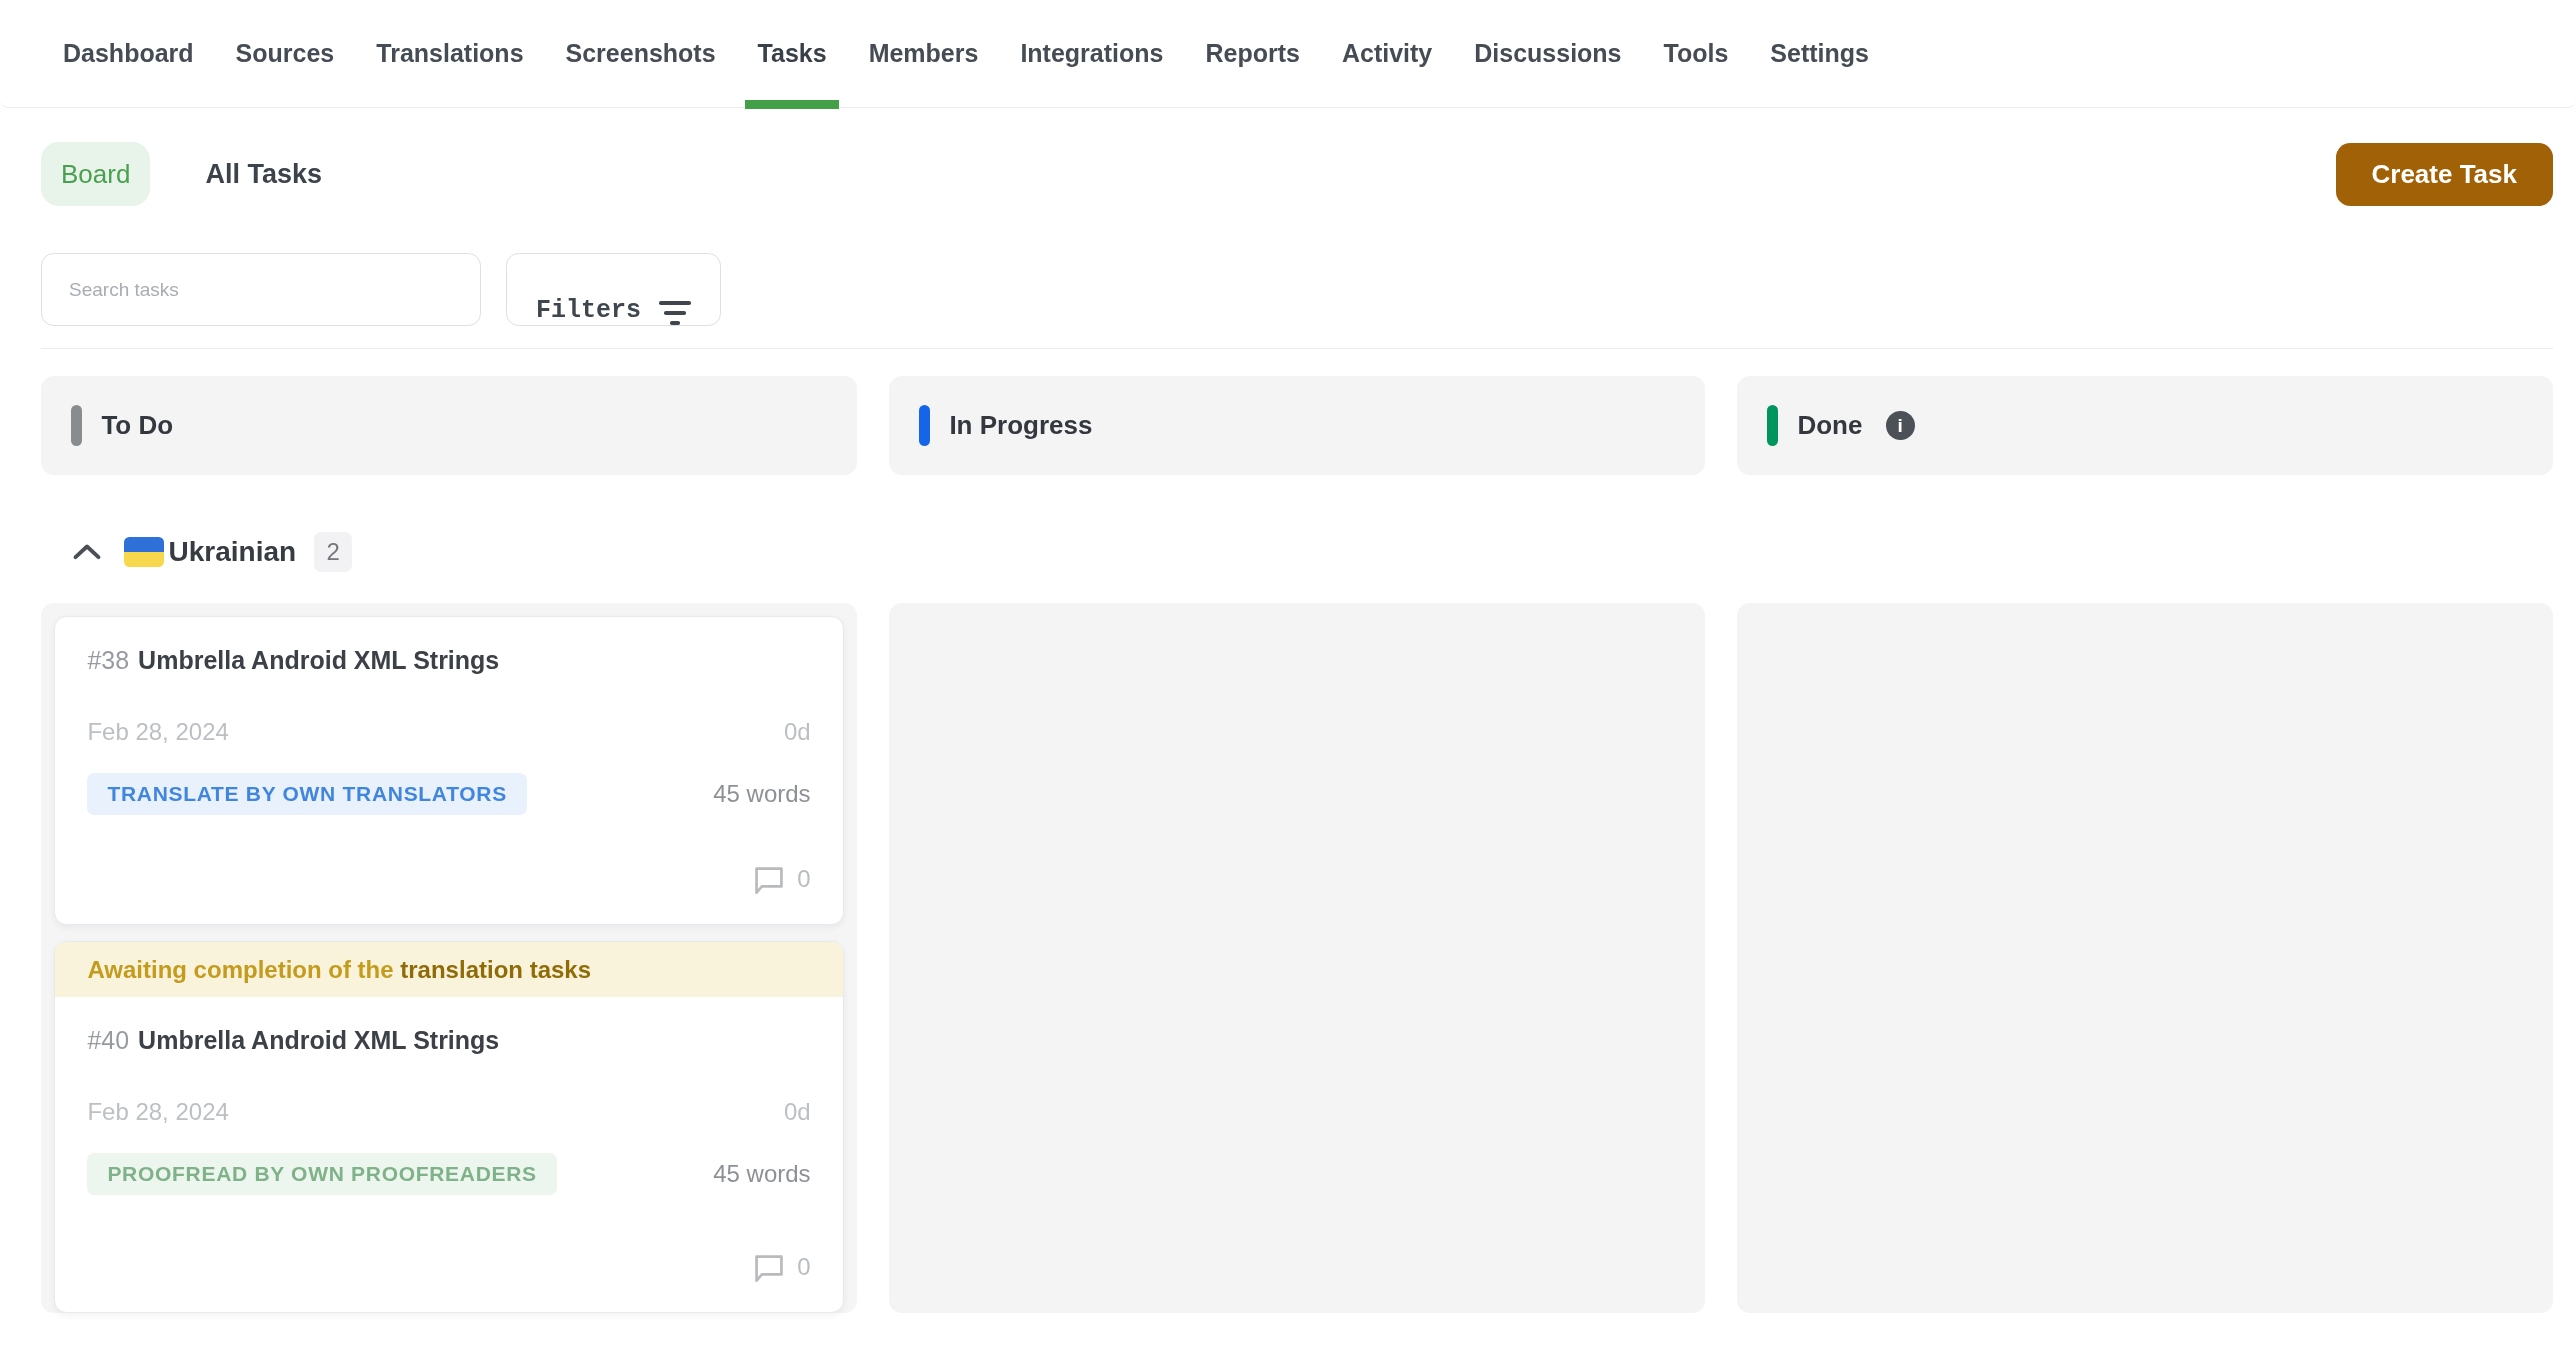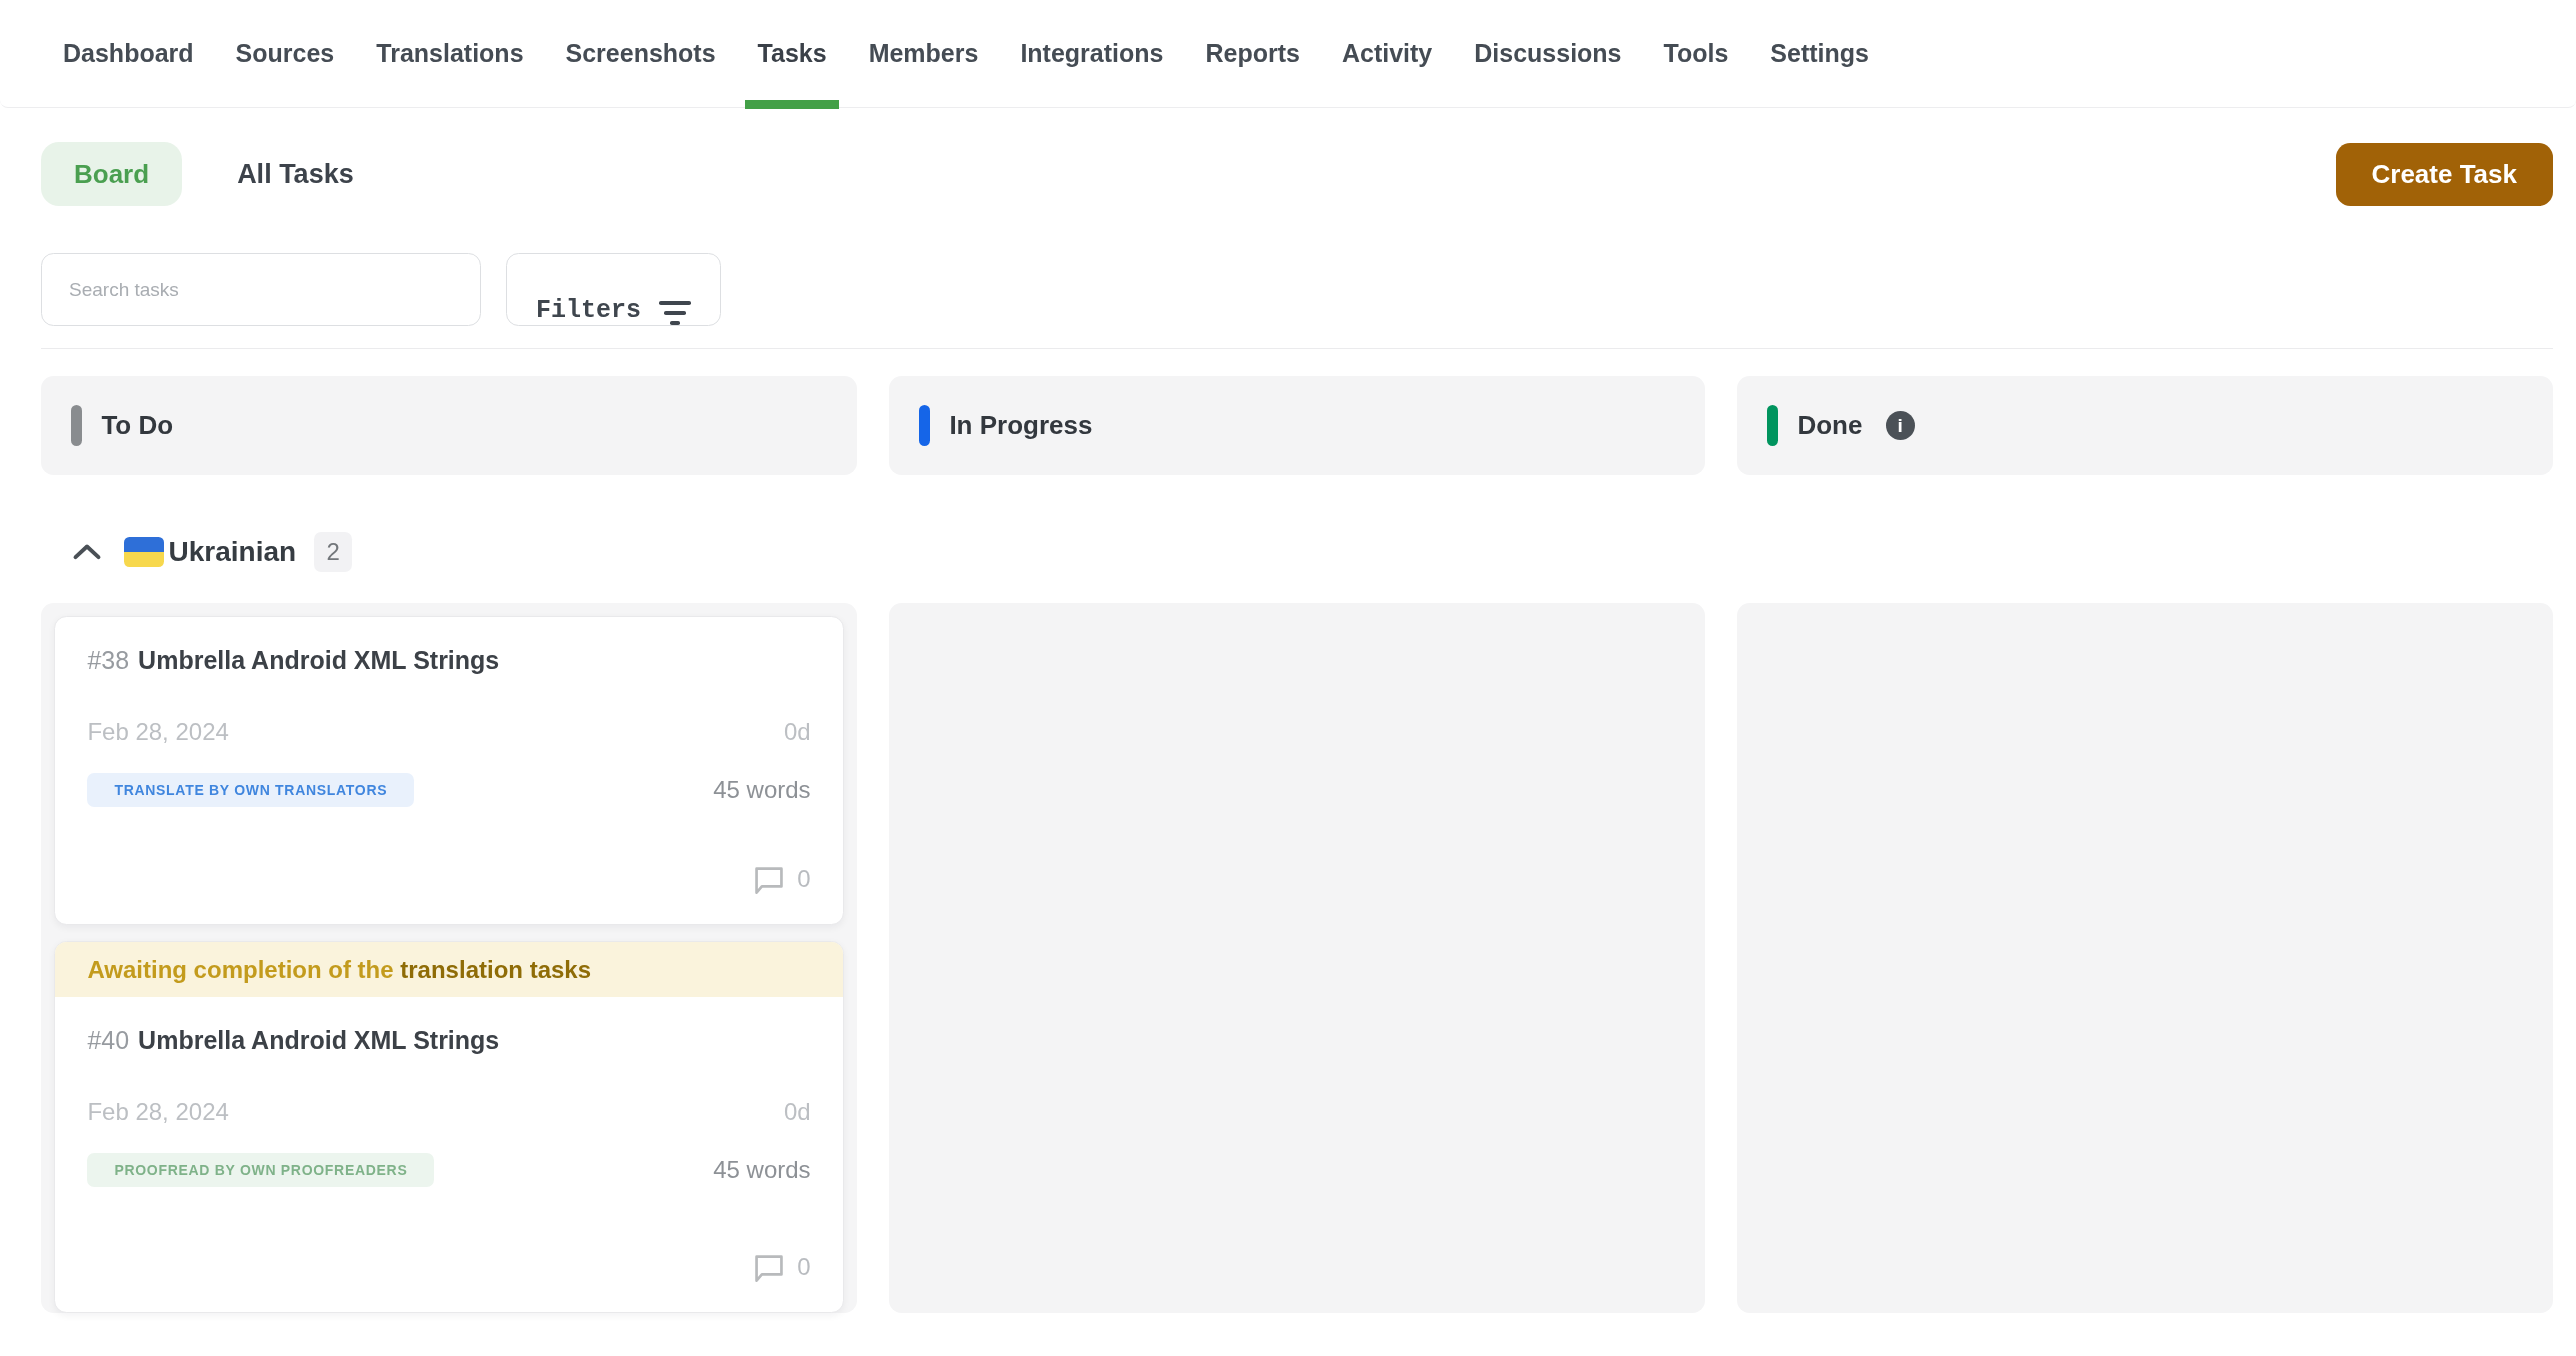--- a/index.html
+++ b/index.html
@@ -10,22 +10,22 @@
   .nav { display:flex; align-items:center; gap:42px; height:108px;
     padding-left:63px; border-bottom:1.8px solid #ededef; position:relative;border-radius:8px; }
   .nav-item { font-size:25px; font-weight:600; color:#454c54; text-decoration:none;
     height:100%; display:flex; align-items:center; position:relative; cursor:pointer; }
   .nav-item.active { color:#3a4048; }
   .nav-item.active::after { content:""; position:absolute; left:-12.5px; right:-12.5px;
     bottom:-1.8px; height:9px; background:#43a047; }
 
   
   .toolbar { display:flex; align-items:center; margin:34px 23px 0 41px; }
-  .board-pill { height:64px; padding:0 33px; border:none; border-radius:18px;
-    background:#e8f3e9; color:#4a9f50; font-size:26px; font-weight:700;
+  .board-pill { height:64px; padding:0 20px; border:none; border-radius:18px;
+    background:#e8f3e9; color:#4a9f50; font-size:26px; font-weight:400;
     font-family:inherit; cursor:pointer; }
   .all-tasks { margin-left:55px; background:none; border:none; font-size:27px;
     font-weight:600; color:#3d434b; font-family:inherit; cursor:pointer; }
   .create-task { margin-left:auto; height:63px; padding:0 36px; border:none;
     border-radius:14.3px; color:#fff; font-size:26px; font-weight:600;
     font-family:inherit; cursor:pointer; }
 
   
   .search-row { display:flex; align-items:center; gap:25px; margin:47px 23px 0 41px; }
   .search-input { width:440px; height:73px; border:1.8px solid #dddfe2; border-radius:12.5px;
@@ -77,21 +77,21 @@
   .notice { height:55px; display:flex; align-items:center; padding:0 32px;
     font-size:24px; font-weight:600; white-space:pre; }
   .notice-link { font-weight:700; cursor:pointer; }
 
   .title-row { margin-top:29px; font-size:25px; }
   .card-id { color:#979ba0; font-weight:400; margin-right:9px; }
   .card-title { color:#3c4147; font-weight:700; }
   .meta-row { display:flex; justify-content:space-between; margin-top:43px;
     font-size:24px; color:#bcbfc3; }
   .chip-row { display:flex; justify-content:space-between; align-items:center; margin-top:27px; }
-  .chip { font-size:14px; font-weight:600; letter-spacing:0.7px; padding:9px 27px;
+  .chip { font-size:21px; font-weight:600; letter-spacing:0.7px; padding:9px 20px;
     border-radius:7.2px; white-space:nowrap; }
   .words { font-size:24px; color:#8d9196; }
   .comment-row { margin-top:auto; margin-bottom:30px; display:flex;
     justify-content:flex-end; align-items:center; gap:12.5px; }
   .comment-count { font-size:24px; color:#b9bcc0; }
 </style>
 </head>
 <body>
 
 <nav class="nav">

